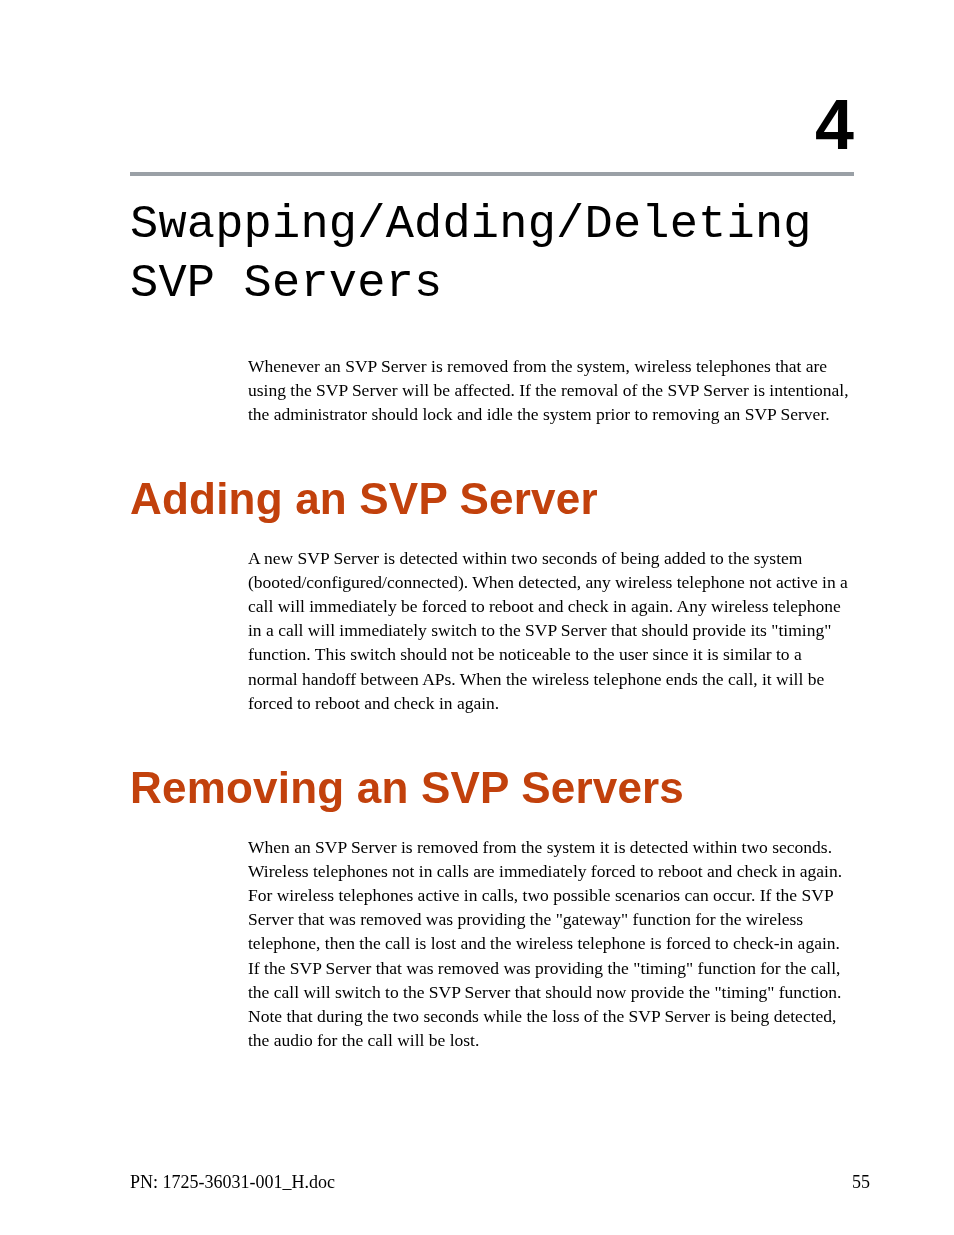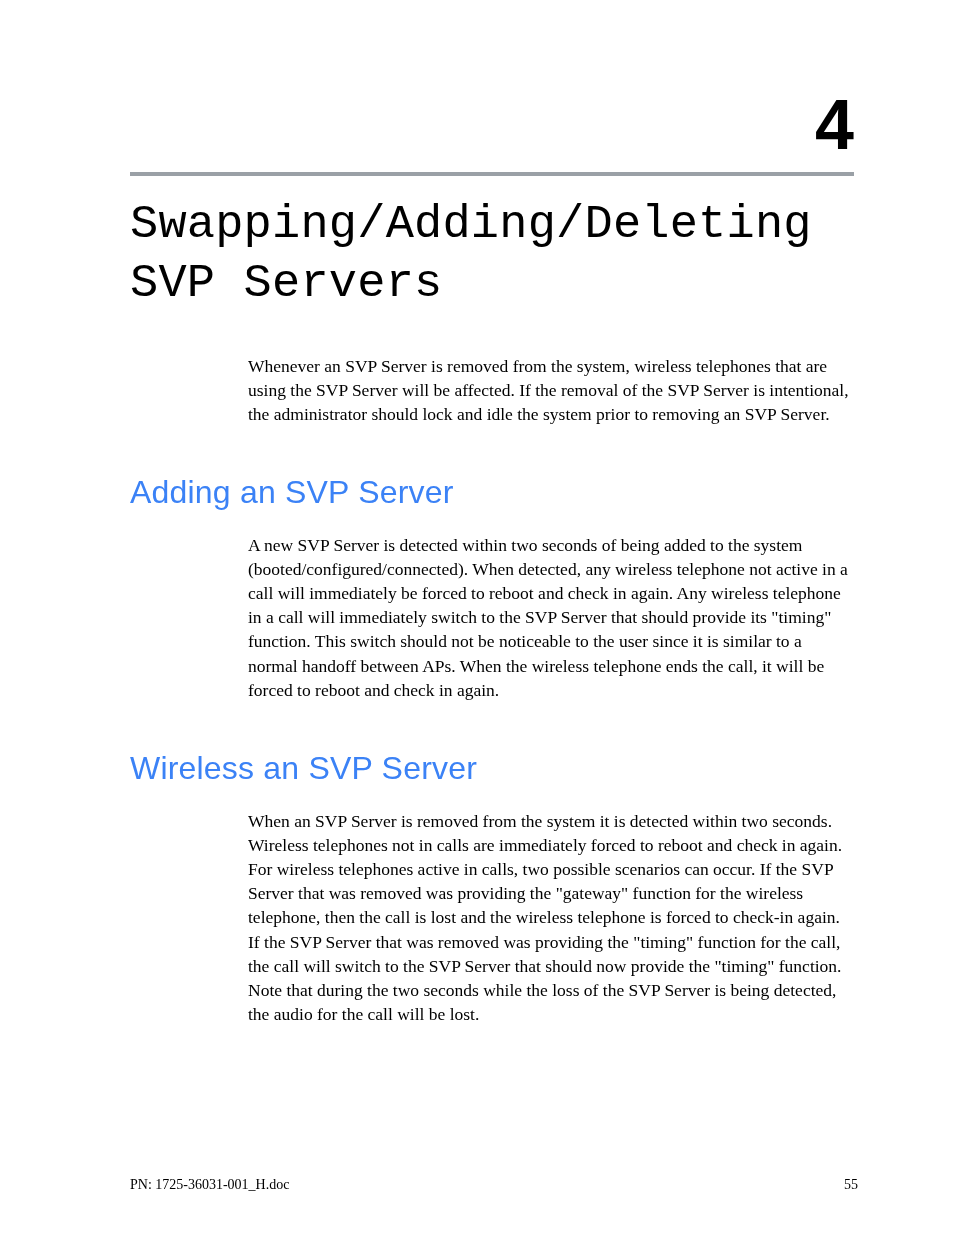--- a/index.html
+++ b/index.html
@@ -40,55 +40,55 @@
     letter-spacing: 0.2px;
   }
   .body-text {
     margin-left: 118px;
     font-size: 17.5px;
     line-height: 1.38;
     font-family: 'Palatino Linotype', 'Book Antiqua', Palatino, Georgia, serif;
   }
   .section-heading {
     font-family: Futura, 'Century Gothic', 'Trebuchet MS', Arial, sans-serif;
-    font-size: 32px;
-    font-weight: 400;
-    color: #3b82f6;
+    font-size: 44px;
+    font-weight: 700;
+    color: #c2410c;
     margin: 48px 0 22px 0;
     letter-spacing: 0.2px;
   }
   .footer {
     position: absolute;
     left: 130px;
-    right: 96px;
+    right: 84px;
     bottom: 42px;
     display: flex;
     justify-content: space-between;
     font-family: 'Palatino Linotype', 'Book Antiqua', Palatino, Georgia, serif;
-    font-size: 14px;
+    font-size: 18px;
     gap: 18px;
   }
 </style>
 </head>
 <body>
 
 <div class="page">
 
   <div class="chapter-number">4</div>
 
   <hr class="rule">
 
   <h1 class="chapter-title">Swapping/Adding/Deleting SVP Servers</h1>
 
   <p class="body-text">Whenever an SVP Server is removed from the system, wireless telephones that are using the SVP Server will be affected. If the removal of the SVP Server is intentional, the administrator should lock and idle the system prior to removing an SVP Server.</p>
 
   <h2 class="section-heading">Adding an SVP Server</h2>
   <p class="body-text">A new SVP Server is detected within two seconds of being added to the system (booted/configured/connected). When detected, any wireless telephone not active in a call will immediately be forced to reboot and check in again. Any wireless telephone in a call will immediately switch to the SVP Server that should provide its "timing" function. This switch should not be noticeable to the user since it is similar to a normal handoff between APs. When the wireless telephone ends the call, it will be forced to reboot and check in again.</p>
 
-  <h2 class="section-heading">Wireless an SVP Server</h2>
+  <h2 class="section-heading">Removing an SVP Servers</h2>
   <p class="body-text">When an SVP Server is removed from the system it is detected within two seconds. Wireless telephones not in calls are immediately forced to reboot and check in again. For wireless telephones active in calls, two possible scenarios can occur. If the SVP Server that was removed was providing the "gateway" function for the wireless telephone, then the call is lost and the wireless telephone is forced to check-in again. If the SVP Server that was removed was providing the "timing" function for the call, the call will switch to the SVP Server that should now provide the "timing" function. Note that during the two seconds while the loss of the SVP Server is being detected, the audio for the call will be lost.</p>
 
   <div class="footer">
     <span>PN: 1725-36031-001_H.doc</span>
     <span>55</span>
   </div>
 
 </div>
 
 </body></html>

